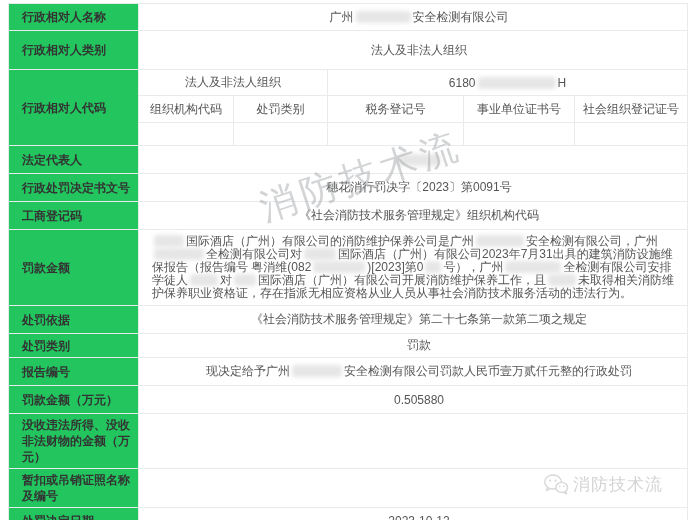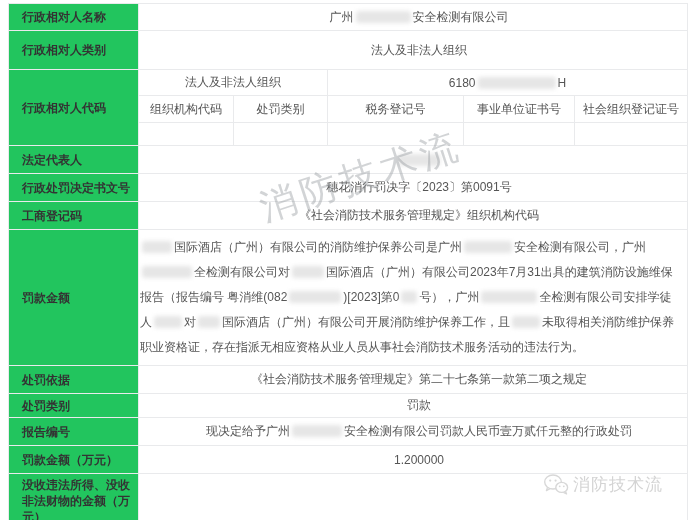--- a/index.html
+++ b/index.html
@@ -14,21 +14,21 @@
   }
   table.penalty th, table.penalty td {
     border:1px solid #e9eaec; font-size:12px; overflow:hidden;
   }
   th.lbl {
     background:#22c55e; color:#333333; font-weight:bold;
     text-align:left; padding:3px 8px 3px 13px; line-height:16px;
   }
   td.val { color:#555555; text-align:center; padding:3px 8px 3px 20px; }
   td.ctr { color:#555555; text-align:center; padding:3px 4px; }
-  td.facts { color:#555555; text-align:left; padding:5px 10px 5px 1px; line-height:25px;margin-left:47px; }
+  td.facts { color:#555555; text-align:left; padding:5px 10px 5px 13px; line-height:13px;margin-left:47px; }
   .redact {
     display:inline-block; height:12px; background:#e6e6e6;
     border-radius:3px; filter:blur(2px); vertical-align:-2px; margin:0 2px;
   }
   .watermark-diagonal {
     position:absolute; left:256px; top:152px; z-index:3;
     font-size:37px; letter-spacing:5px; white-space:nowrap;
     color:rgba(148,152,158,0.42); transform:rotate(-18deg);
     pointer-events:none;
   }
@@ -122,21 +122,21 @@
 
   <tr style="height:28px">
     <th class="lbl">报告编号</th>
     <td class="val" colspan="5">
       <span>现决定给予广州</span><span class="redact" style="width:50px"></span><span>安全检测有限公司罚款人民币壹万贰仟元整的行政处罚</span>
     </td>
   </tr>
 
   <tr style="height:28px">
     <th class="lbl">罚款金额（万元）</th>
-    <td class="val" colspan="5">1.200000</td>
+    <td class="val" colspan="5">0.505880</td>
   </tr>
 
   <tr style="height:38px">
     <th class="lbl">没收违法所得、没收非法财物的金额（万元）</th>
     <td class="val" colspan="5"></td>
   </tr>
 
   <tr style="height:27px">
     <th class="lbl">暂扣或吊销证照名称及编号</th>
     <td class="val" colspan="5"></td>

